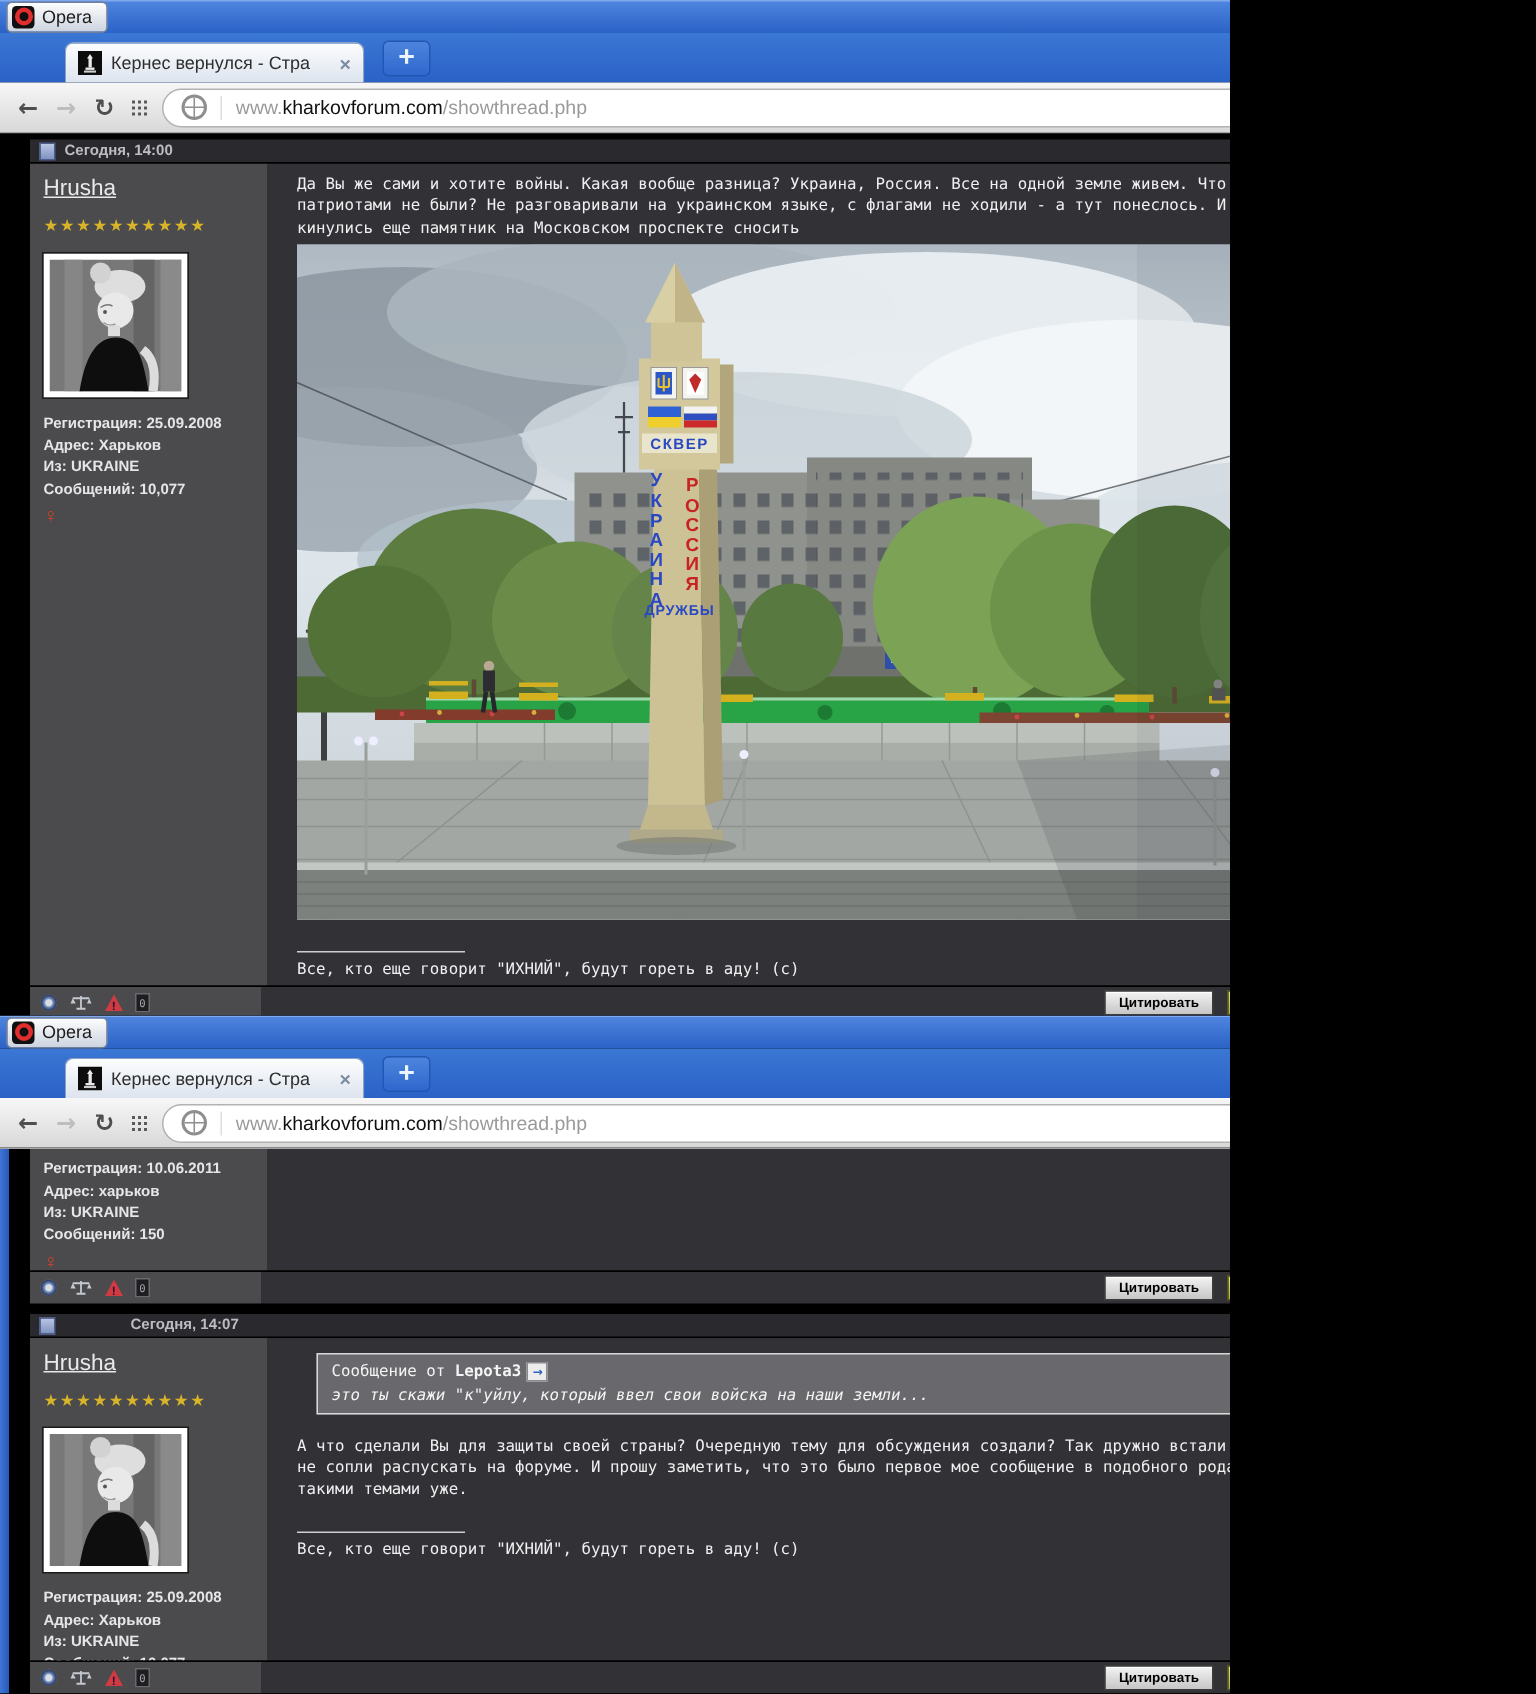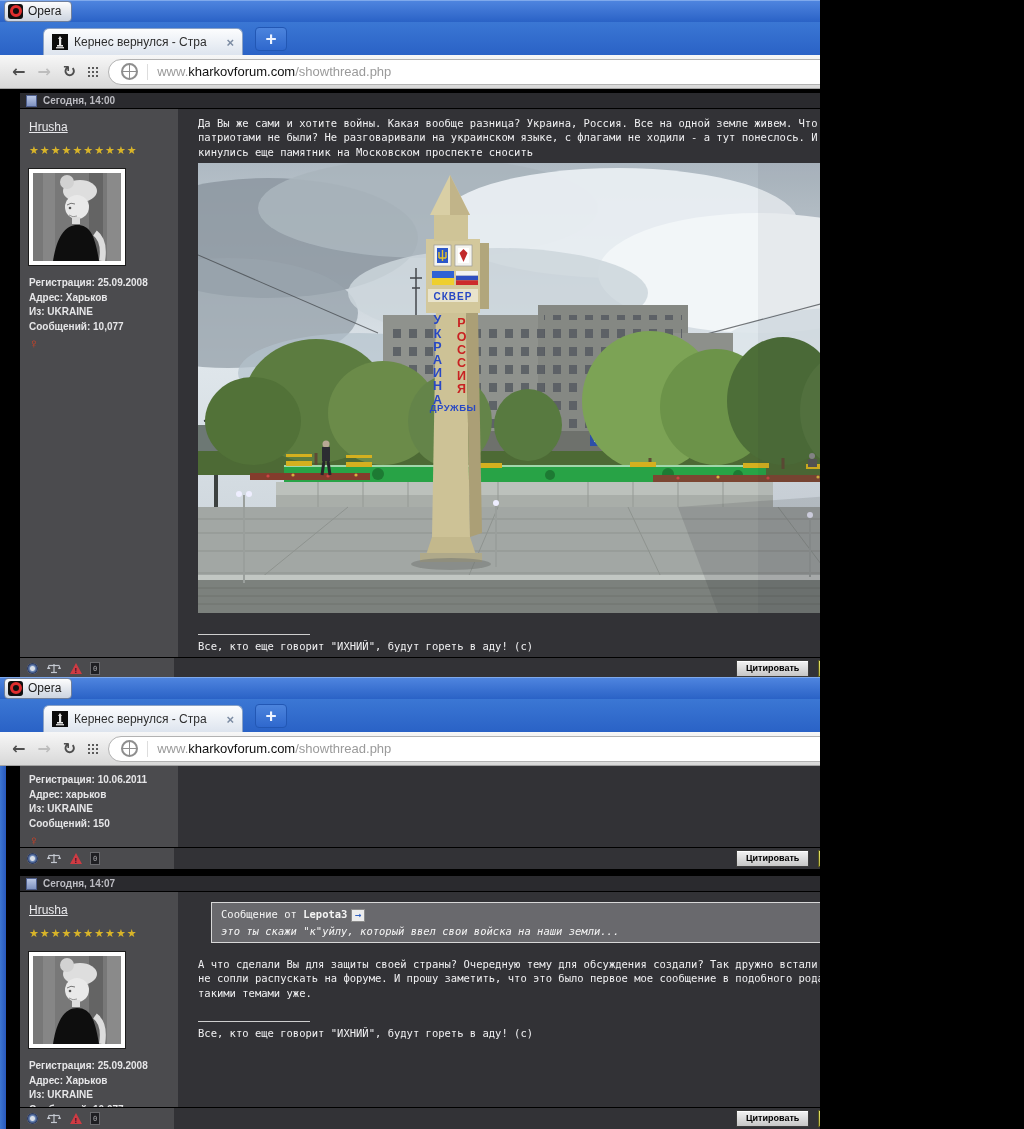--- a/index.html
+++ b/index.html
@@ -42,21 +42,21 @@
   .page{flex:1;overflow:hidden;position:relative;padding:0 14px;color:#ededef;}
   .scrollbar{width:18px;flex:none;border-left:1px solid #909090;background-color:#fbfbfb;background-image:linear-gradient(45deg,#e2e2e2 25%,transparent 25%,transparent 75%,#e2e2e2 75%),linear-gradient(45deg,#e2e2e2 25%,transparent 25%,transparent 75%,#e2e2e2 75%);background-size:4px 4px;background-position:0 0,2px 2px;position:relative;}
   .sb-btn{height:16px;background:linear-gradient(#fdfdfd,#d2d2d2);border-bottom:1px solid #9e9e9e;display:flex;align-items:center;justify-content:center;font-size:7px;color:#3e3e3e;}
   .sb-thumb{position:absolute;left:0;right:0;background:linear-gradient(90deg,#fbfbf9,#d4d4d0);border:1px solid #969696;}
   
   .post-header{height:15px;background:#2a2a2e;display:flex;align-items:center;padding:0 6px;font:bold 10px "Liberation Sans",sans-serif;color:#bcbcc2;margin-top:5px;}
   .ph-ico{width:9px;height:10px;background:linear-gradient(#b9c6e4,#7f92c0);border:1px solid #4e5e8c;margin-right:6px;}
   .ph-num{margin-left:auto;color:#fff;text-decoration:underline;}
   .post{display:flex;margin-top:1px;overflow:hidden;}
   .sidebar{width:140px;flex:none;background:#4b4b4e;padding:8px 9px;overflow:hidden;}
-  .author{font-size:12px;color:#e9e9ec;text-decoration:underline;display:inline-block;}
+  .author{font-size:15px;color:#e9e9ec;text-decoration:underline;display:inline-block;}
   .stars{color:#d8b429;font-size:11px;letter-spacing:1px;margin-top:9px;}
   .avatar-box{margin-top:12px;width:88px;background:#fff;padding:4px;outline:1px solid #1c1c1c;}
   .avatar-box svg{display:block;}
   .u-info{margin-top:11px;font:bold 10px "Liberation Sans",sans-serif;line-height:1.45;color:#e6e6e8;}
   .gender{color:#e04020;font-size:13px;line-height:1;margin-top:3px;display:inline-block;}
   .post-body{flex:1;background:#323236;padding:7px 20px;font:10.5px/1.38 "DejaVu Sans Mono",monospace;color:#f0f0f2;overflow:hidden;}
   .sig{margin-top:21px;}
   .sig-line{width:112px;border-top:1px solid #cfcfcf;margin-bottom:4px;}
   .post-footer{display:flex;height:21px;margin-top:1px;}
   .pf-left{width:140px;flex:none;background:#4b4b4e;display:flex;align-items:center;gap:8px;padding:0 7px;}
@@ -465,21 +465,21 @@
                 <rect x=".5" y=".5" width="12" height="12" rx="2" fill="#26262c" stroke="#808088"></rect>
                 <path d="M6.5,3 L9.5,6.5 H7.8 V10 H5.2 V6.5 H3.5 Z" fill="#e8e8ec"></path>
               </svg>
             <svg width="16" height="14" viewBox="0 0 16 14">
                 <circle cx="7" cy="5" r="3" fill="#4a7ab8"></circle>
                 <path d="M2,14 C2,9 12,9 12,14 Z" fill="#4a7ab8"></path>
                 <rect x="9" y="1" width="6" height="4.5" rx="1" fill="#dfe8f2" stroke="#9ab0c8" stroke-width=".6"></rect>
               </svg>
           </div>
         </div>
-        <div class="post-header" style="margin-top:7px;">
+        <div class="post-header" style="margin-top:7px;gap:44px;">
           <span class="ph-ico"></span>
           <span>Сегодня, 14:07</span>
           <span class="ph-num">#36</span>
         </div>
         <div class="post" style="height:215px;">
           <div class="sidebar">
             <span class="author">Hrusha</span>
             <div class="stars">★★★★★★★★★★</div>
             <div class="avatar-box">
               <svg width="88" height="88" viewBox="0 0 88 88">

